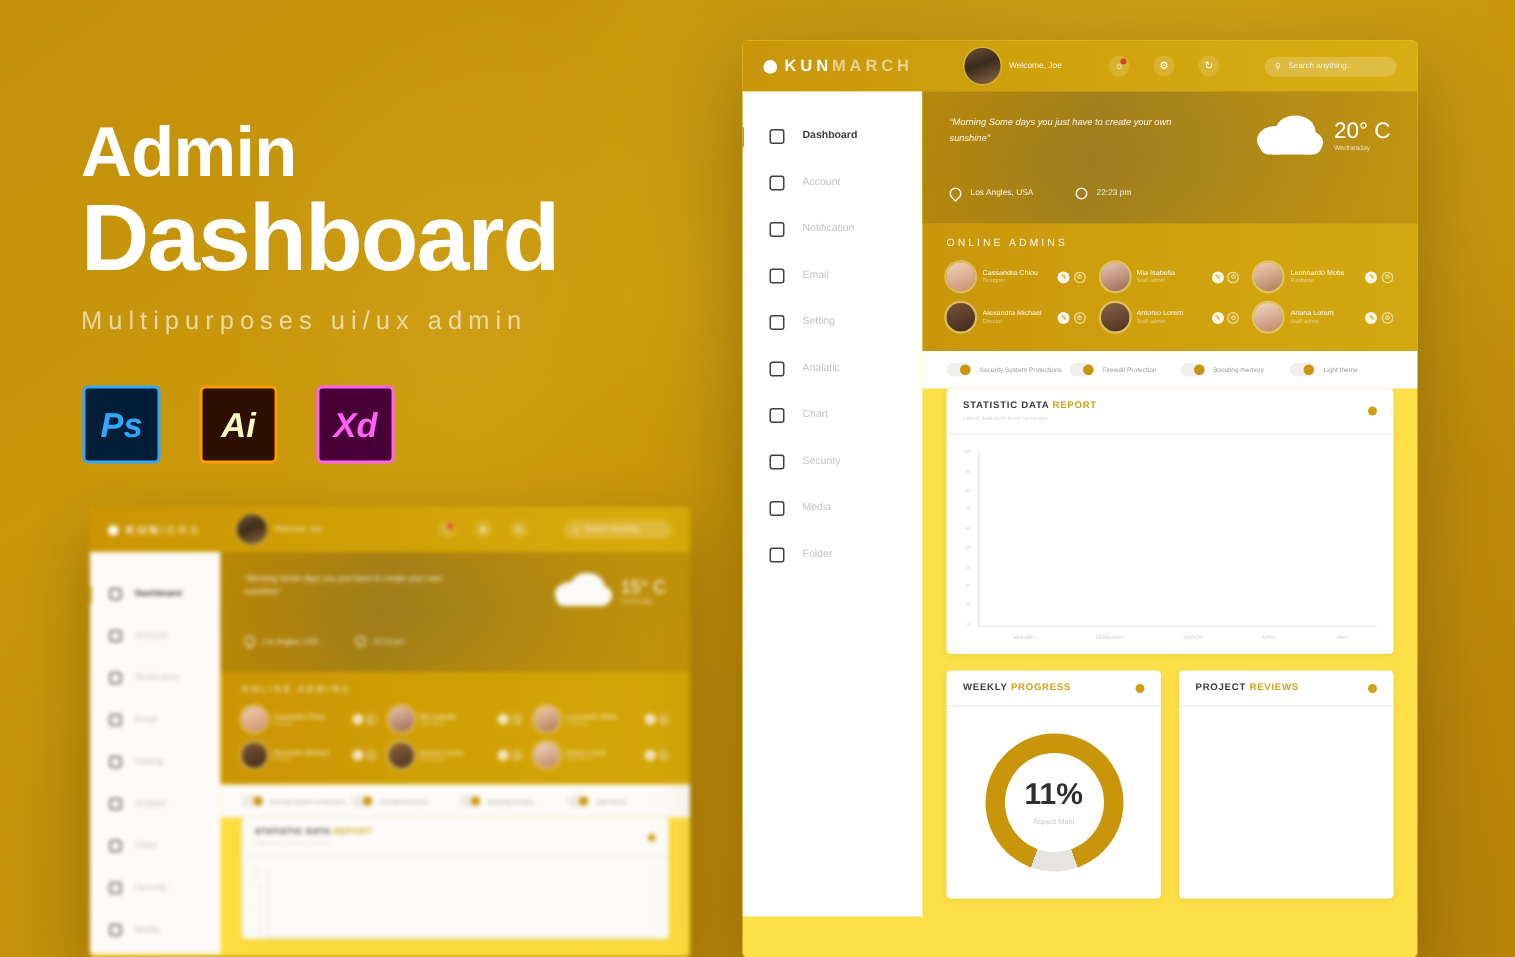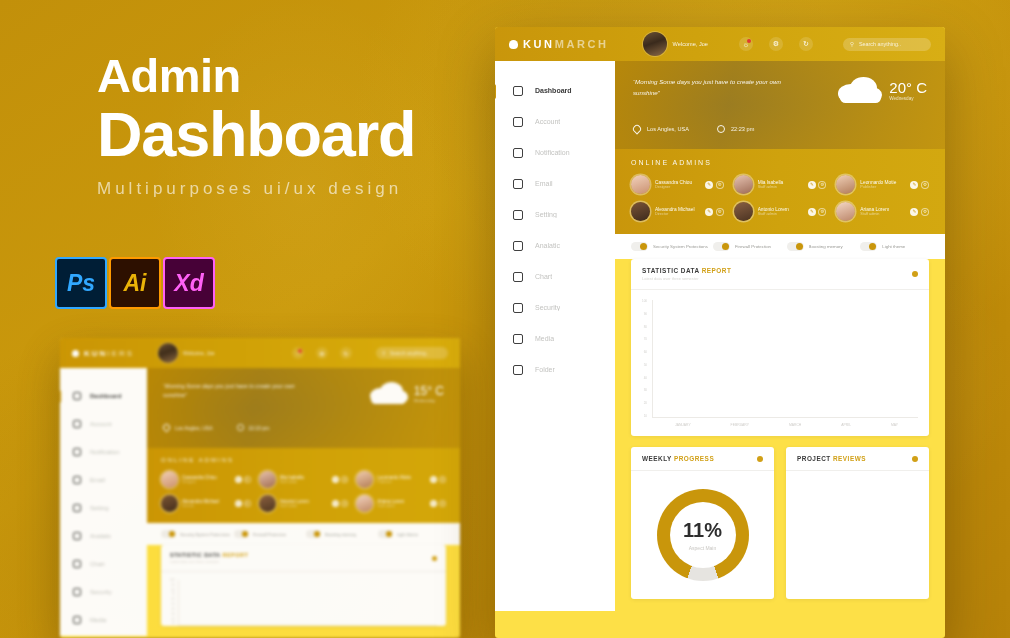--- a/index.html
+++ b/index.html
@@ -20,43 +20,43 @@
   }
   .bg-texture {
     position: absolute; inset: 0;
     background:
       radial-gradient(ellipse 22% 45% at 30% 30%, rgba(255,230,140,0.07) 0%, rgba(0,0,0,0) 70%),
       radial-gradient(ellipse 30% 50% at 62% 12%, rgba(120,80,0,0.10) 0%, rgba(0,0,0,0) 70%),
       radial-gradient(ellipse 18% 30% at 88% 60%, rgba(255,235,150,0.06) 0%, rgba(0,0,0,0) 70%);
   }
 
   
-  .promo { position: absolute; left: 54px; top: 52px; width: 420px; margin-left: 43px; }
+  .promo { position: absolute; left: 54px; top: 77px; width: 420px; }
   .promo-line1 {
     font-size: 47px; font-weight: bold; color: #ffffff;
     letter-spacing: -0.5px; line-height: 1.0;
   }
   .promo-line2 {
     font-size: 63px; font-weight: bold; color: #ffffff;
     letter-spacing: -1.2px; line-height: 1.05; margin-top: 2px;
   }
   .promo-sub {
     margin-top: 12px; font-size: 17px; letter-spacing: 4.0px;
     color: rgba(255,255,255,0.62); font-weight: 300;
   }
 
-  .adobe-row { position: absolute; left: 55px; top: 257px; display: flex; gap: 2px; }
+  .adobe-row { position: absolute; left: 55px; top: 257px; display: flex; gap: 26px; }
   .adobe {
     width: 52px; height: 52px; border-radius: 4px;
     display: flex; align-items: center; justify-content: center;
     font-size: 23px; font-weight: bold; font-style: italic;
     border: 2px solid; position: relative;
   }
   .adobe.ps { background: #001e36; border-color: #31a8ff; color: #31a8ff; }
-  .adobe.ai { background: #2d1000; border-color: #ff9a00; color: #eab308; }
+  .adobe.ai { background: #2d1000; border-color: #ff9a00; color: #fef9c3; }
   .adobe.xd { background: #470137; border-color: #ff61f6; color: #ff61f6; }
 
   
   .mock { background: #fde047; overflow: hidden; position: relative; }
 
   .m-header {
     background: linear-gradient(90deg, #c9960b 0%, #cfa20d 45%, #d8ae14 100%);
     display: flex; align-items: center; position: relative;
   }
   .m-logo { display: flex; align-items: center; font-weight: bold; color:#fff; }
@@ -290,21 +290,21 @@
 </style>
 </head>
 <body>
 
 <div class="bg"></div>
 <div class="bg-texture"></div>
 
 <div class="promo">
   <div class="promo-line1">Admin</div>
   <div class="promo-line2">Dashboard</div>
-  <div class="promo-sub">Multipurposes ui/ux design</div>
+  <div class="promo-sub">Multipurposes ui/ux admin</div>
 </div>
 
 <div class="adobe-row">
   <div class="adobe ps">
       <span>Ps</span>
     </div>
   <div class="adobe ai">
       <span>Ai</span>
     </div>
   <div class="adobe xd">

